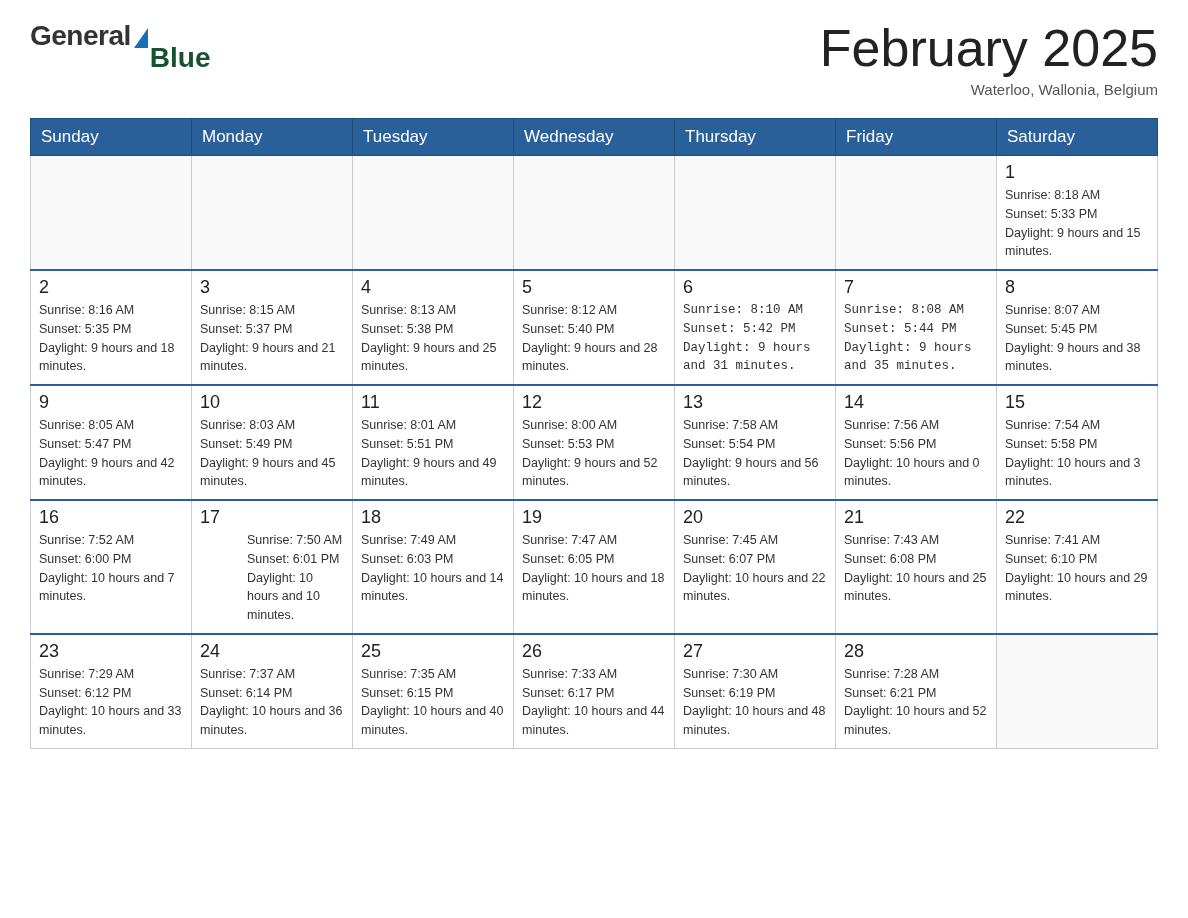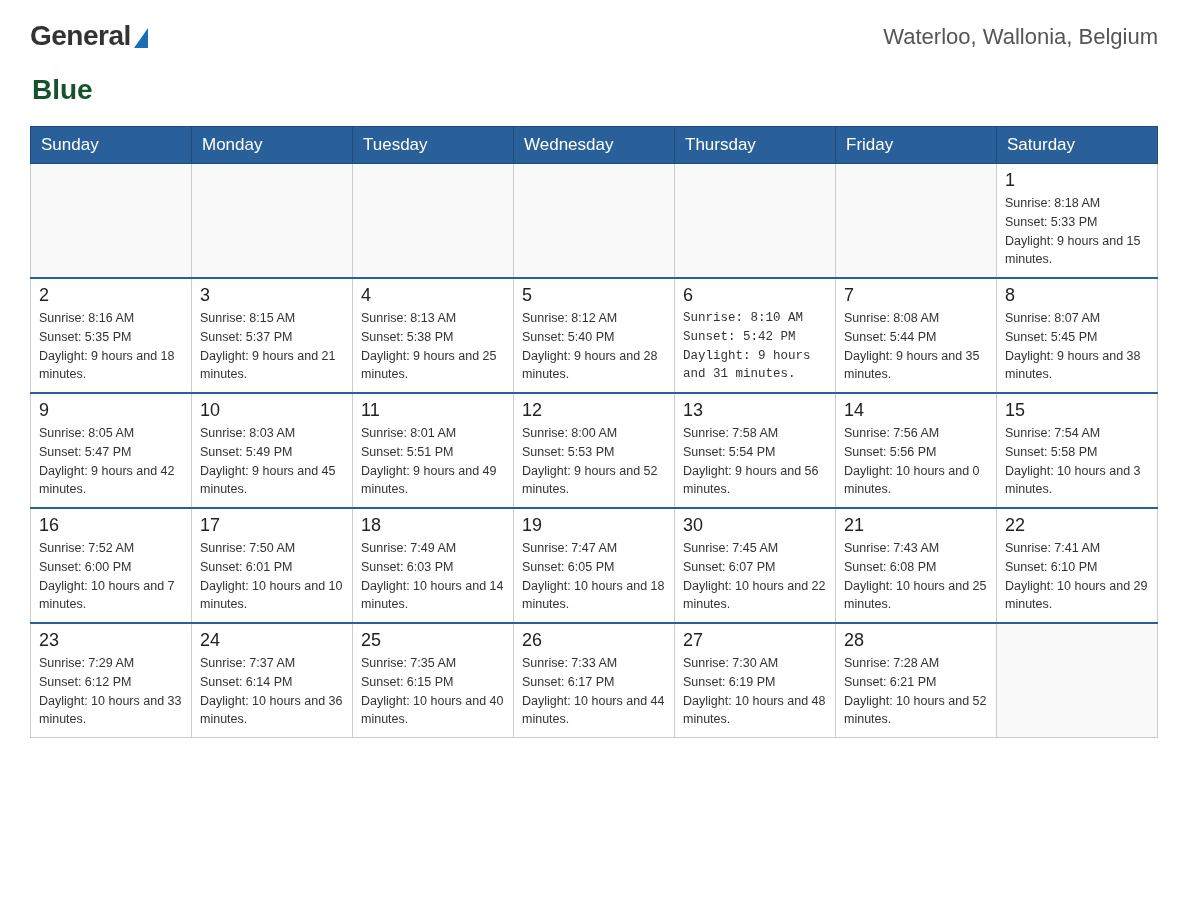--- a/index.html
+++ b/index.html
@@ -11,21 +11,21 @@
       min-height: 918px;
     }
     .header {
       display: flex;
       justify-content: space-between;
       align-items: flex-start;
       margin-bottom: 20px;
     }
     .logo {
       display: flex;
-      flex-direction: column;
+      flex-direction: row;
       align-items: flex-start;
     }
     .logo-top {
       display: flex;
       align-items: center;
     }
     .logo-general {
       font-size: 28px;
       font-weight: bold;
       color: #333;
@@ -50,21 +50,21 @@
     .title-section {
       text-align: right;
     }
     .month-title {
       font-size: 52px;
       font-weight: normal;
       color: #222;
       line-height: 1.1;
     }
     .location {
-      font-size: 22px;
+      font-size: 15px;
       color: #555;
       margin-top: 4px;
     }
     .calendar {
       width: 100%;
       border-collapse: collapse;
     }
     .calendar th {
       background-color: #2a6099;
       color: #fff;
@@ -109,20 +109,21 @@
 
 <div class="header">
   <div class="logo">
     <div class="logo-top">
       <span class="logo-general">General</span>
       <div class="logo-triangle"></div>
     </div>
     <span class="logo-blue">Blue</span>
   </div>
   <div class="title-section">
+    <div class="month-title">February 2025</div>
     <div class="location">Waterloo, Wallonia, Belgium</div>
   </div>
 </div>
 
 <table class="calendar">
   <thead>
     <tr>
     <th>Sunday</th>
         <th>Monday</th>
         <th>Tuesday</th>
@@ -173,21 +174,21 @@
 Daylight: 9 hours and 28 minutes.</div>
         </td>
         <td>
           <span class="day-number">6</span>
           <div class="day-info" style="white-space: pre-line; font-family: Liberation Mono, monospace;">Sunrise: 8:10 AM
 Sunset: 5:42 PM
 Daylight: 9 hours and 31 minutes.</div>
         </td>
         <td>
           <span class="day-number">7</span>
-          <div class="day-info" style="white-space: pre-line;">Sunrise: 8:08 AM
+          <div class="day-info" style="white-space: pre-line; font-family: Liberation Mono, monospace;">Sunrise: 8:08 AM
 Sunset: 5:44 PM
 Daylight: 9 hours and 35 minutes.</div>
         </td>
         <td>
           <span class="day-number">8</span>
           <div class="day-info" style="white-space: pre-line;">Sunrise: 8:07 AM
 Sunset: 5:45 PM
 Daylight: 9 hours and 38 minutes.</div>
         </td>
       </tr>
@@ -237,38 +238,38 @@
       </tr>
       <tr class="row-divider">
         <td>
           <span class="day-number">16</span>
           <div class="day-info" style="white-space: pre-line;">Sunrise: 7:52 AM
 Sunset: 6:00 PM
 Daylight: 10 hours and 7 minutes.</div>
         </td>
         <td>
           <span class="day-number">17</span>
-          <div class="day-info" style="white-space: pre-line;">Sunrise: 7:50 AM
+          <div class="day-info" style="white-space: pre-line; margin-left: 47px;">Sunrise: 7:50 AM
 Sunset: 6:01 PM
 Daylight: 10 hours and 10 minutes.</div>
         </td>
         <td>
           <span class="day-number">18</span>
           <div class="day-info" style="white-space: pre-line;">Sunrise: 7:49 AM
 Sunset: 6:03 PM
 Daylight: 10 hours and 14 minutes.</div>
         </td>
         <td>
           <span class="day-number">19</span>
           <div class="day-info" style="white-space: pre-line;">Sunrise: 7:47 AM
 Sunset: 6:05 PM
 Daylight: 10 hours and 18 minutes.</div>
         </td>
         <td>
-          <span class="day-number">30</span>
+          <span class="day-number">20</span>
           <div class="day-info" style="white-space: pre-line;">Sunrise: 7:45 AM
 Sunset: 6:07 PM
 Daylight: 10 hours and 22 minutes.</div>
         </td>
         <td>
           <span class="day-number">21</span>
           <div class="day-info" style="white-space: pre-line;">Sunrise: 7:43 AM
 Sunset: 6:08 PM
 Daylight: 10 hours and 25 minutes.</div>
         </td>

